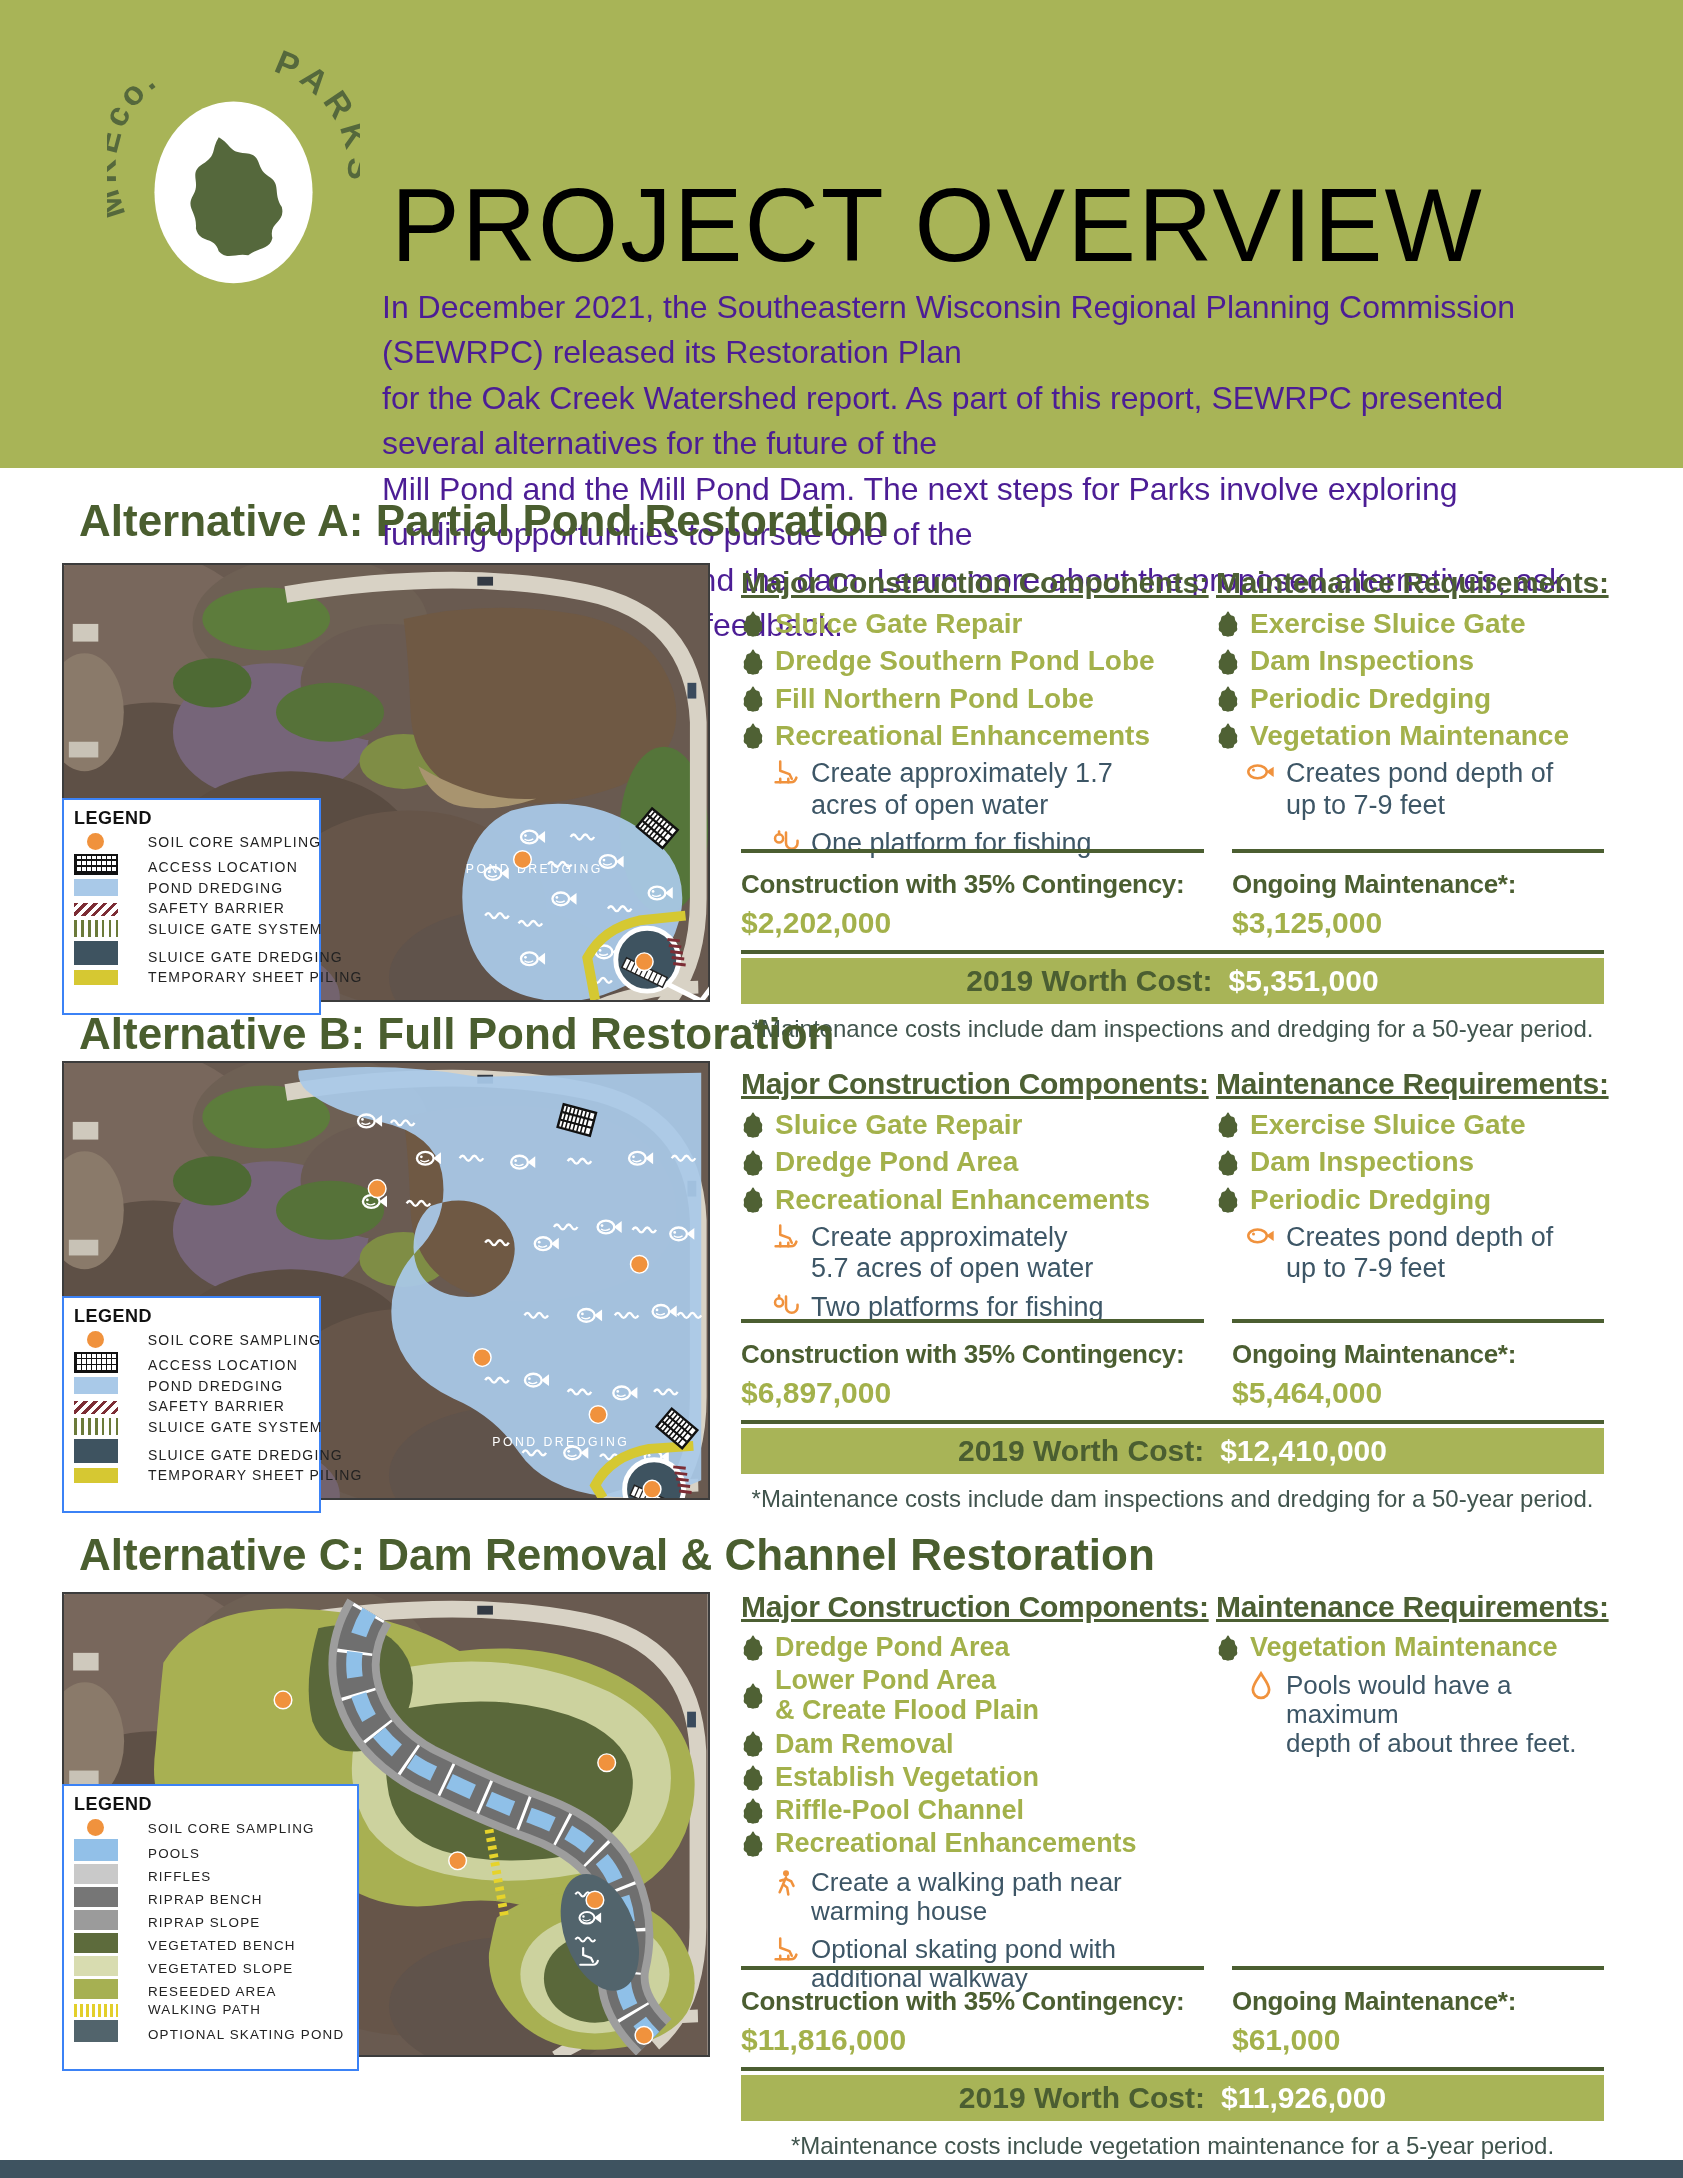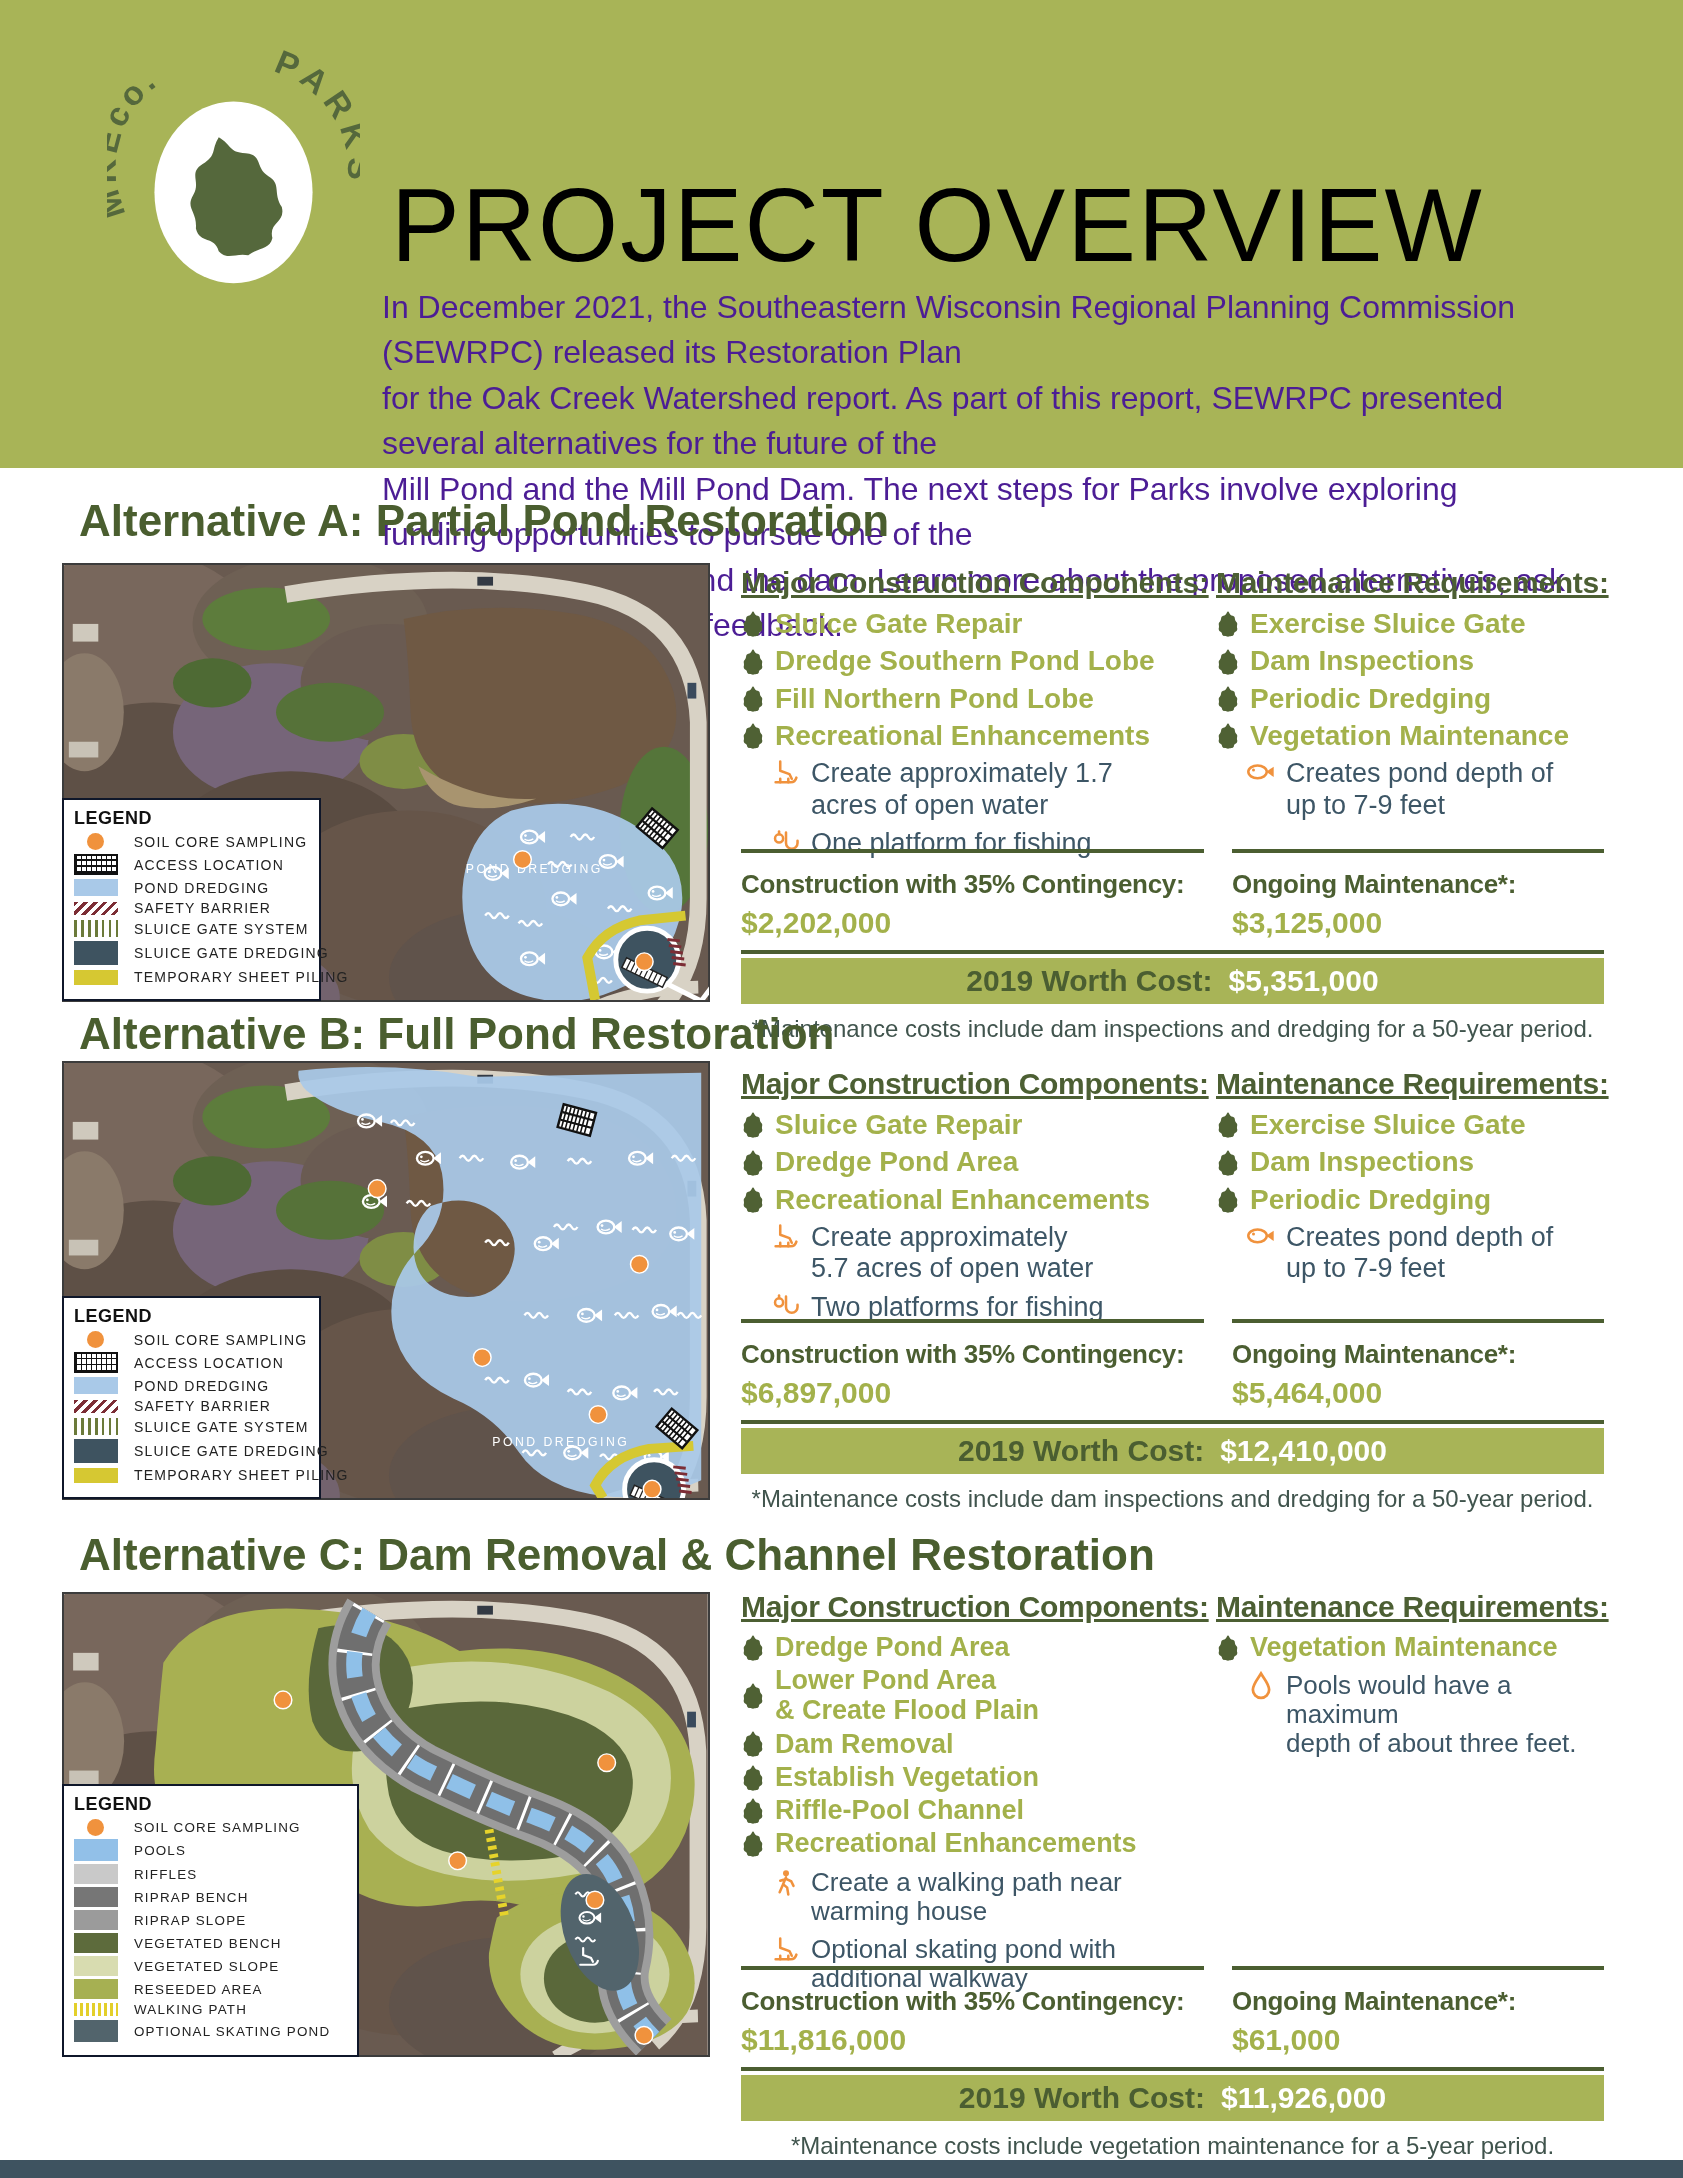--- a/index.html
+++ b/index.html
@@ -12,24 +12,24 @@
   .hdr-title2{position:absolute;left:391px;top:174px;font-size:103px;font-weight:400;
               color:#000000;letter-spacing:2px;line-height:1;}
   .hdr-intro{position:absolute;left:382px;top:285px;width:1188px;font-size:32px;
              color:#4c1d95;line-height:1.42;white-space:pre-line;}
   .logo{position:absolute;left:107px;top:36px;}
   
   .sec-h{position:absolute;left:79px;font-size:44px;font-weight:800;color:#4a5e2f;line-height:1;}
   
   .map{position:absolute;left:62px;width:648px;border:2px solid #3c3c3c;box-sizing:border-box;}
   .map svg{display:block;}
-  .legend{position:absolute;left:-2px;background:#ffffff;border:2px solid #0f172a;
-          padding:8px 10px 10px 10px;box-sizing:border-box;}
+  .legend{position:absolute;left:-2px;background:#ffffff;border:2px solid #3b82f6;
+          padding:8px 10px 24px 10px;box-sizing:border-box;}
   .lg-title{font-size:18px;font-weight:700;color:#111;margin-bottom:4px;letter-spacing:0.5px;}
-  .lg-row{display:flex;align-items:center;gap:16px;margin:4px 0;}
+  .lg-row{display:flex;align-items:flex-end;gap:30px;margin:4px 0;}
   .lg-label{font-size:14px;letter-spacing:1.2px;color:#222;white-space:nowrap;}
   .legend-c .lg-label{font-size:13.4px;}
   .legend-c .lg-row{margin:3px 0;}
   .sw{width:44px;height:17px;flex:0 0 auto;}
   .sw-dot{width:17px;height:17px;border-radius:50%;background:#f0923d;margin:0 13.4px;}
   .sw-access{height:21px;background:#fff;border:2px solid #111;box-sizing:border-box;
      background-image:repeating-linear-gradient(90deg,#111 0 1.5px,transparent 1.5px 5px),
                       repeating-linear-gradient(0deg,#111 0 1.5px,transparent 1.5px 6px);}
   .sw-blue{background:#a9c9e8;}
   .sw-red{height:13px;background:repeating-linear-gradient(135deg,#7c2d35 0 3px,transparent 3px 7px);}

